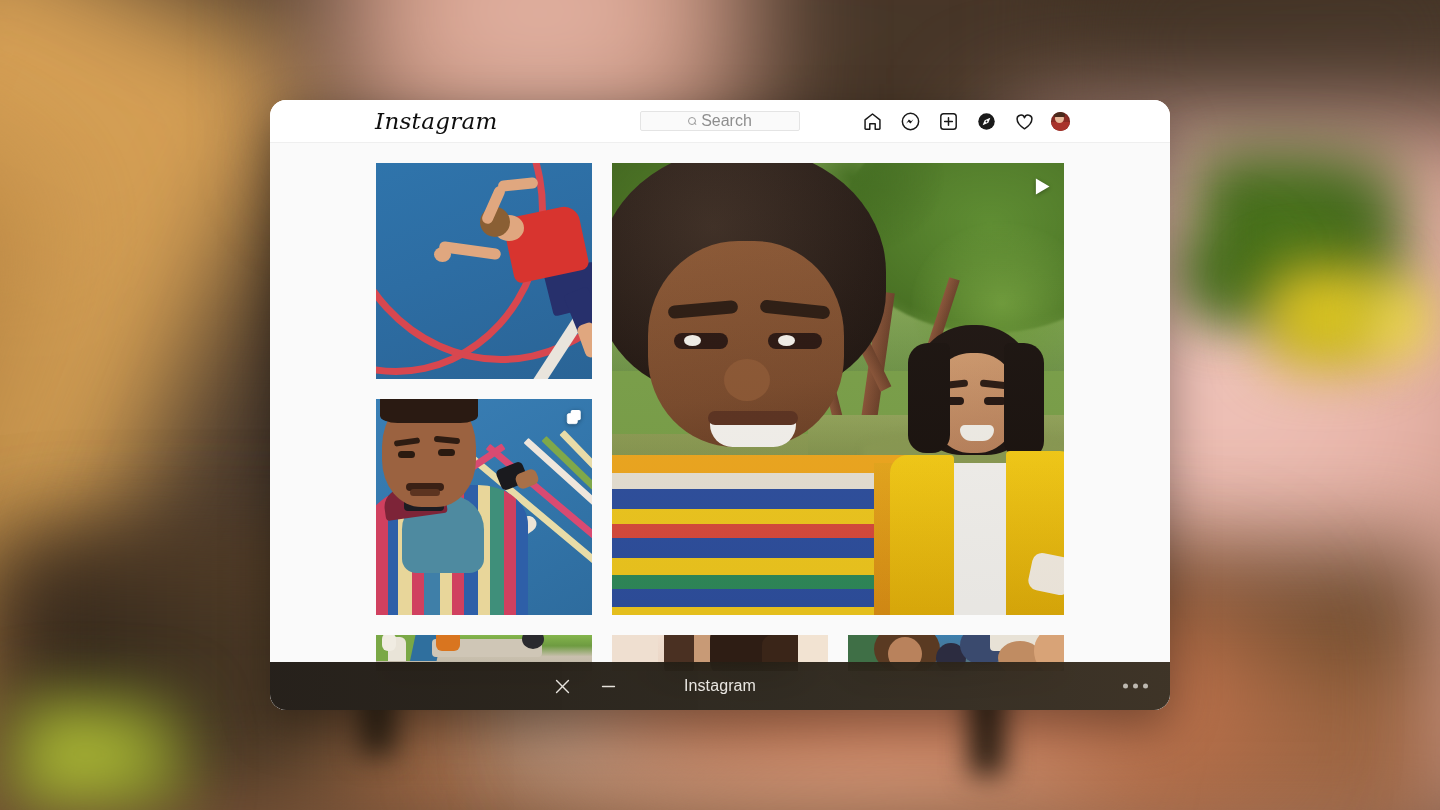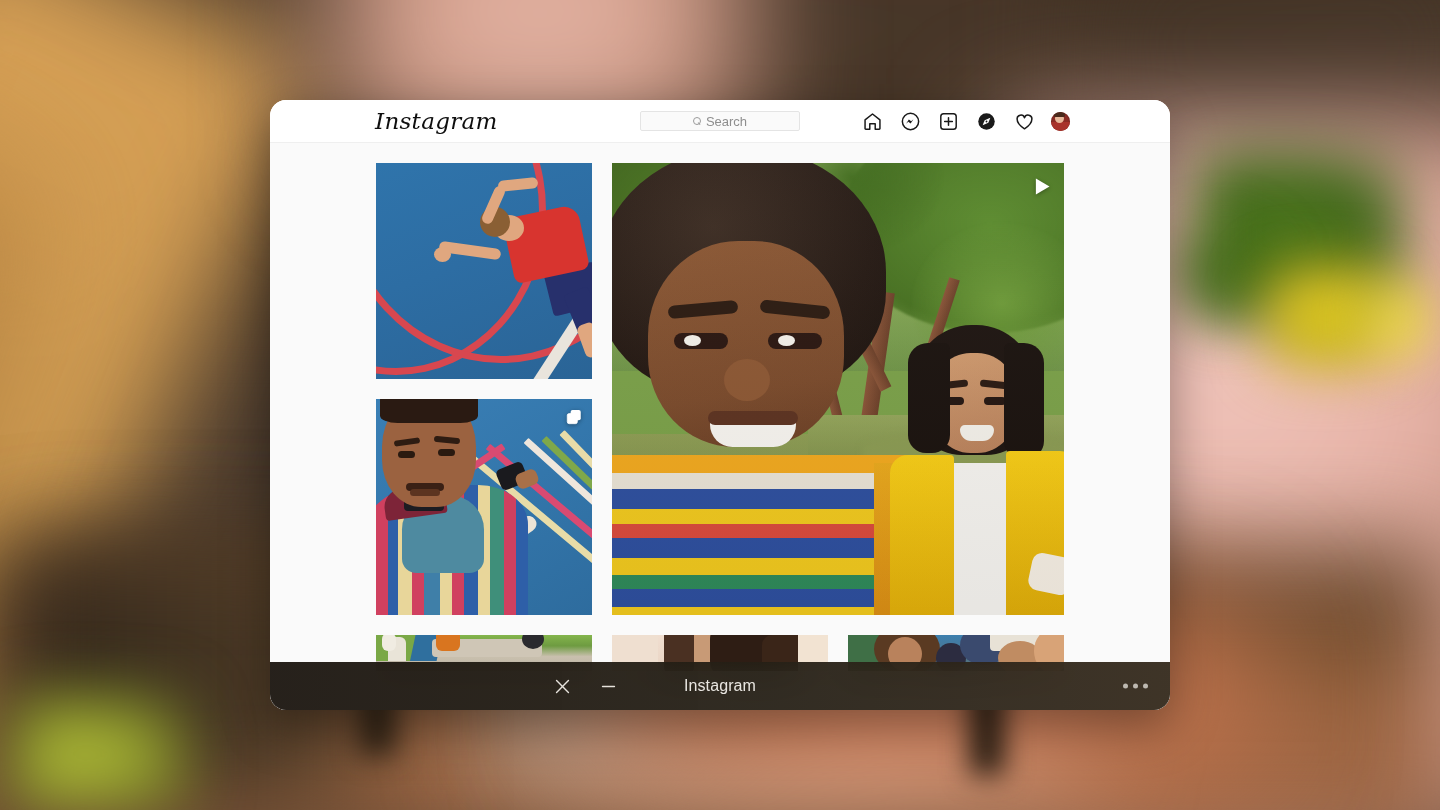--- a/index.html
+++ b/index.html
@@ -166,21 +166,21 @@
   }
   #search-icon-glyph::after {
     content: "";
     position: absolute; left: 5.5px; top: 5.5px;
     width: 3.4px; height: 1.1px;
     background: #9b9b9b;
     transform: rotate(45deg);
     transform-origin: left center;
   }
   #search-placeholder {
-    font-size: 13px;
+    font-size: 16px;
     color: #8e8e8e;
     line-height: 1;
   }
 
   #nav-icons {
     position: absolute;
     right: 100px; top: 50%;
     transform: translateY(-50%);
     display: flex;
     align-items: center;

